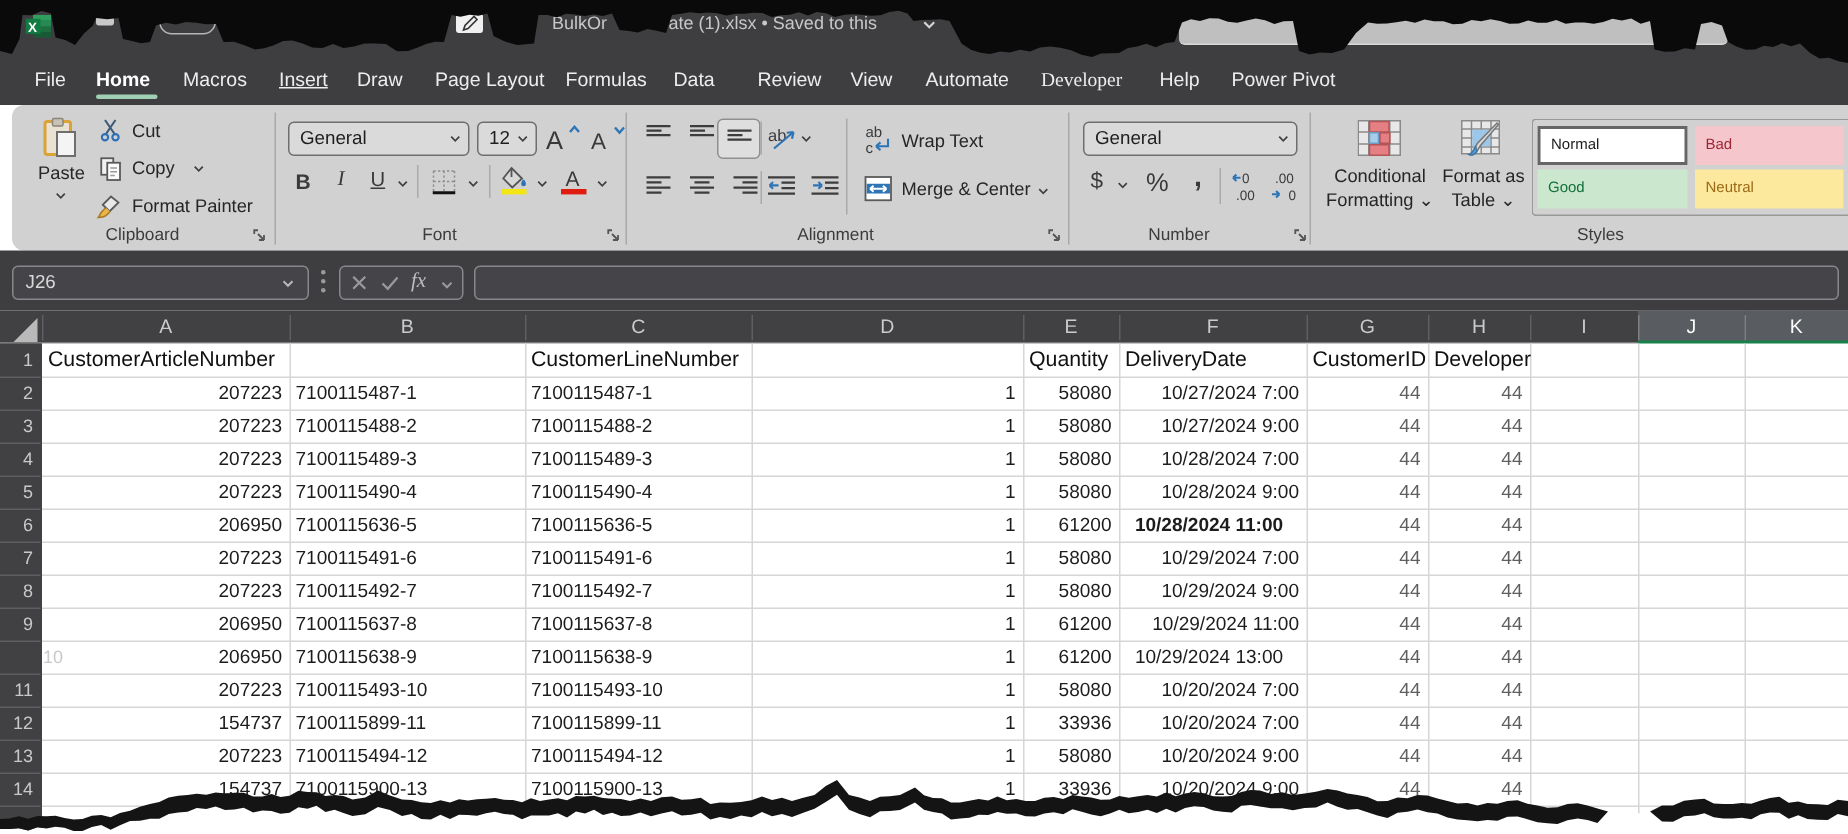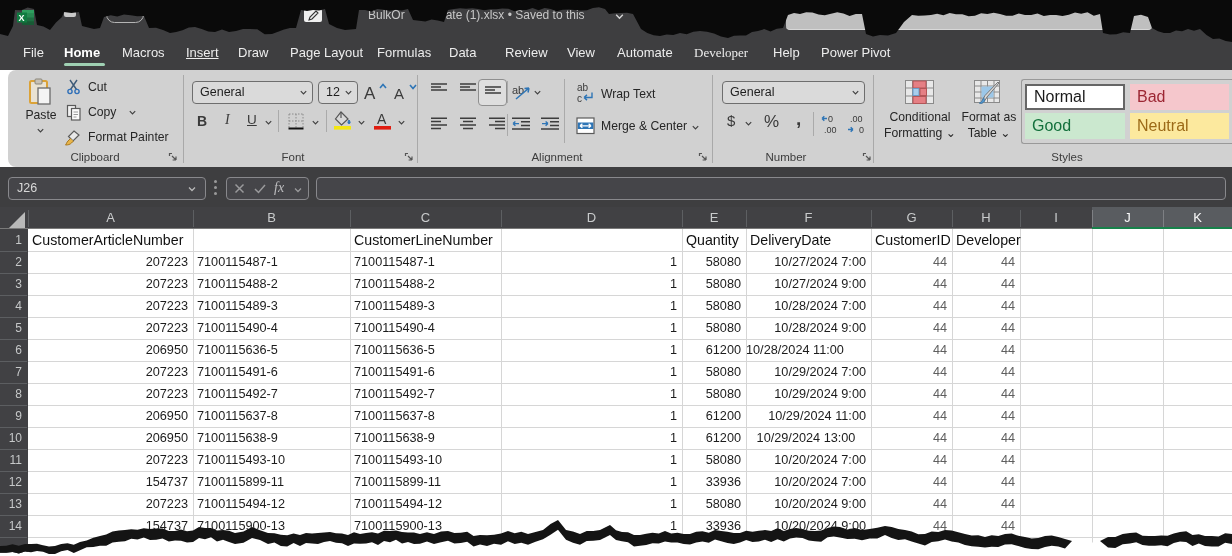--- a/index.html
+++ b/index.html
@@ -11,21 +11,21 @@
 .btxt{position:absolute;font-size:12.2px;color:#262626}
 .c{position:absolute;font-size:12.7px;color:#1c1c1c;white-space:nowrap}
 .c.hd{color:#111;font-size:14.2px}
 .c.gy{color:#5f5f5f}
 .vl{position:absolute;width:1px;background:#d6d6d6}
 .hl{position:absolute;height:1px;background:#d6d6d6}
 .ch{position:absolute;top:207px;height:22px;line-height:22px;text-align:center;font-size:13px;color:#c9cbcc}
 .ch.sel{background:#595c60;color:#fbfbfb;height:22px}
 .rn{position:absolute;left:0;width:22px;text-align:right;font-size:12px;color:#c6c8c9}
 .rnl{position:absolute;left:0;width:27px;height:1px;background:#5c5e61}
-.sg{position:absolute;height:26px;font-size:16px;line-height:26px;padding-left:7px}
+.sg{position:absolute;height:26px;font-size:10px;line-height:26px;padding-left:7px}
 </style></head><body>
 <div id="stage">
 <div class="abs" style="left:0;top:0;width:1232px;height:70px;background:#3e3e40"></div>
 <svg style="position:absolute;left:17px;top:10px" width="17" height="15" viewBox="0 0 17 15">
 <rect x="5" y="0" width="12" height="15" fill="#1d6f42"></rect>
 <rect x="5" y="0" width="12" height="3.7" fill="#2f9e5f"></rect>
 <rect x="5" y="3.7" width="12" height="3.8" fill="#278a52"></rect>
 <rect x="5" y="11.3" width="12" height="3.7" fill="#185a35"></rect>
 <rect x="0" y="2.5" width="10" height="10" fill="#107c41"></rect>
 <text x="1.6" y="11" font-size="9" font-weight="bold" fill="#fff" font-family="Liberation Sans">X</text>
@@ -339,21 +339,21 @@
 <div class="rn" style="top:317px;height:22px;line-height:22px;">5</div>
 <div class="rnl" style="top:339px;"></div>
 <div class="rn" style="top:339px;height:22px;line-height:22px;">6</div>
 <div class="rnl" style="top:361px;"></div>
 <div class="rn" style="top:361px;height:22px;line-height:22px;">7</div>
 <div class="rnl" style="top:383px;"></div>
 <div class="rn" style="top:383px;height:22px;line-height:22px;">8</div>
 <div class="rnl" style="top:405px;"></div>
 <div class="rn" style="top:405px;height:22px;line-height:22px;">9</div>
 <div class="rnl" style="top:427px;"></div>
-<div class="rn" style="top:427px;height:22px;line-height:22px;">10</div>
+<div class="rn" style="top:427px;height:22px;line-height:22px;margin-left:20px;">10</div>
 <div class="rnl" style="top:449px;"></div>
 <div class="rn" style="top:449px;height:22px;line-height:22px;">11</div>
 <div class="rnl" style="top:471px;"></div>
 <div class="rn" style="top:471px;height:22px;line-height:22px;">12</div>
 <div class="rnl" style="top:493px;"></div>
 <div class="rn" style="top:493px;height:22px;line-height:22px;">13</div>
 <div class="rnl" style="top:515px;"></div>
 <div class="rn" style="top:515px;height:22px;line-height:22px;">14</div>
 <div class="rnl" style="top:537px;"></div>
 <div class="c hd" style="left:32px;top:229px;height:22px;line-height:22px;">CustomerArticleNumber</div>
@@ -392,21 +392,21 @@
 <div class="c " style="left:501px;top:317px;width:176px;text-align:right;height:22px;line-height:22px;">1</div>
 <div class="c " style="left:682px;top:317px;width:59px;text-align:right;height:22px;line-height:22px;">58080</div>
 <div class="c " style="left:746px;top:317px;width:120px;text-align:right;height:22px;line-height:22px;">10/28/2024 9:00</div>
 <div class="c gy" style="left:871px;top:317px;width:76px;text-align:right;height:22px;line-height:22px;">44</div>
 <div class="c gy" style="left:952px;top:317px;width:63px;text-align:right;height:22px;line-height:22px;">44</div>
 <div class="c " style="left:28px;top:339px;width:160px;text-align:right;height:22px;line-height:22px;">206950</div>
 <div class="c " style="left:197px;top:339px;height:22px;line-height:22px;">7100115636-5</div>
 <div class="c " style="left:354px;top:339px;height:22px;line-height:22px;">7100115636-5</div>
 <div class="c " style="left:501px;top:339px;width:176px;text-align:right;height:22px;line-height:22px;">1</div>
 <div class="c " style="left:682px;top:339px;width:59px;text-align:right;height:22px;line-height:22px;">61200</div>
-<div class="c " style="left:746px;top:339px;width:120px;text-align:left;height:22px;line-height:22px;">10/28/2024 11:00</div>
+<div class="c " style="left:746px;top:339px;width:120px;text-align:center;height:22px;line-height:22px;font-weight:bold;">10/28/2024 11:00</div>
 <div class="c gy" style="left:871px;top:339px;width:76px;text-align:right;height:22px;line-height:22px;">44</div>
 <div class="c gy" style="left:952px;top:339px;width:63px;text-align:right;height:22px;line-height:22px;">44</div>
 <div class="c " style="left:28px;top:361px;width:160px;text-align:right;height:22px;line-height:22px;">207223</div>
 <div class="c " style="left:197px;top:361px;height:22px;line-height:22px;">7100115491-6</div>
 <div class="c " style="left:354px;top:361px;height:22px;line-height:22px;">7100115491-6</div>
 <div class="c " style="left:501px;top:361px;width:176px;text-align:right;height:22px;line-height:22px;">1</div>
 <div class="c " style="left:682px;top:361px;width:59px;text-align:right;height:22px;line-height:22px;">58080</div>
 <div class="c " style="left:746px;top:361px;width:120px;text-align:right;height:22px;line-height:22px;">10/29/2024 7:00</div>
 <div class="c gy" style="left:871px;top:361px;width:76px;text-align:right;height:22px;line-height:22px;">44</div>
 <div class="c gy" style="left:952px;top:361px;width:63px;text-align:right;height:22px;line-height:22px;">44</div>

